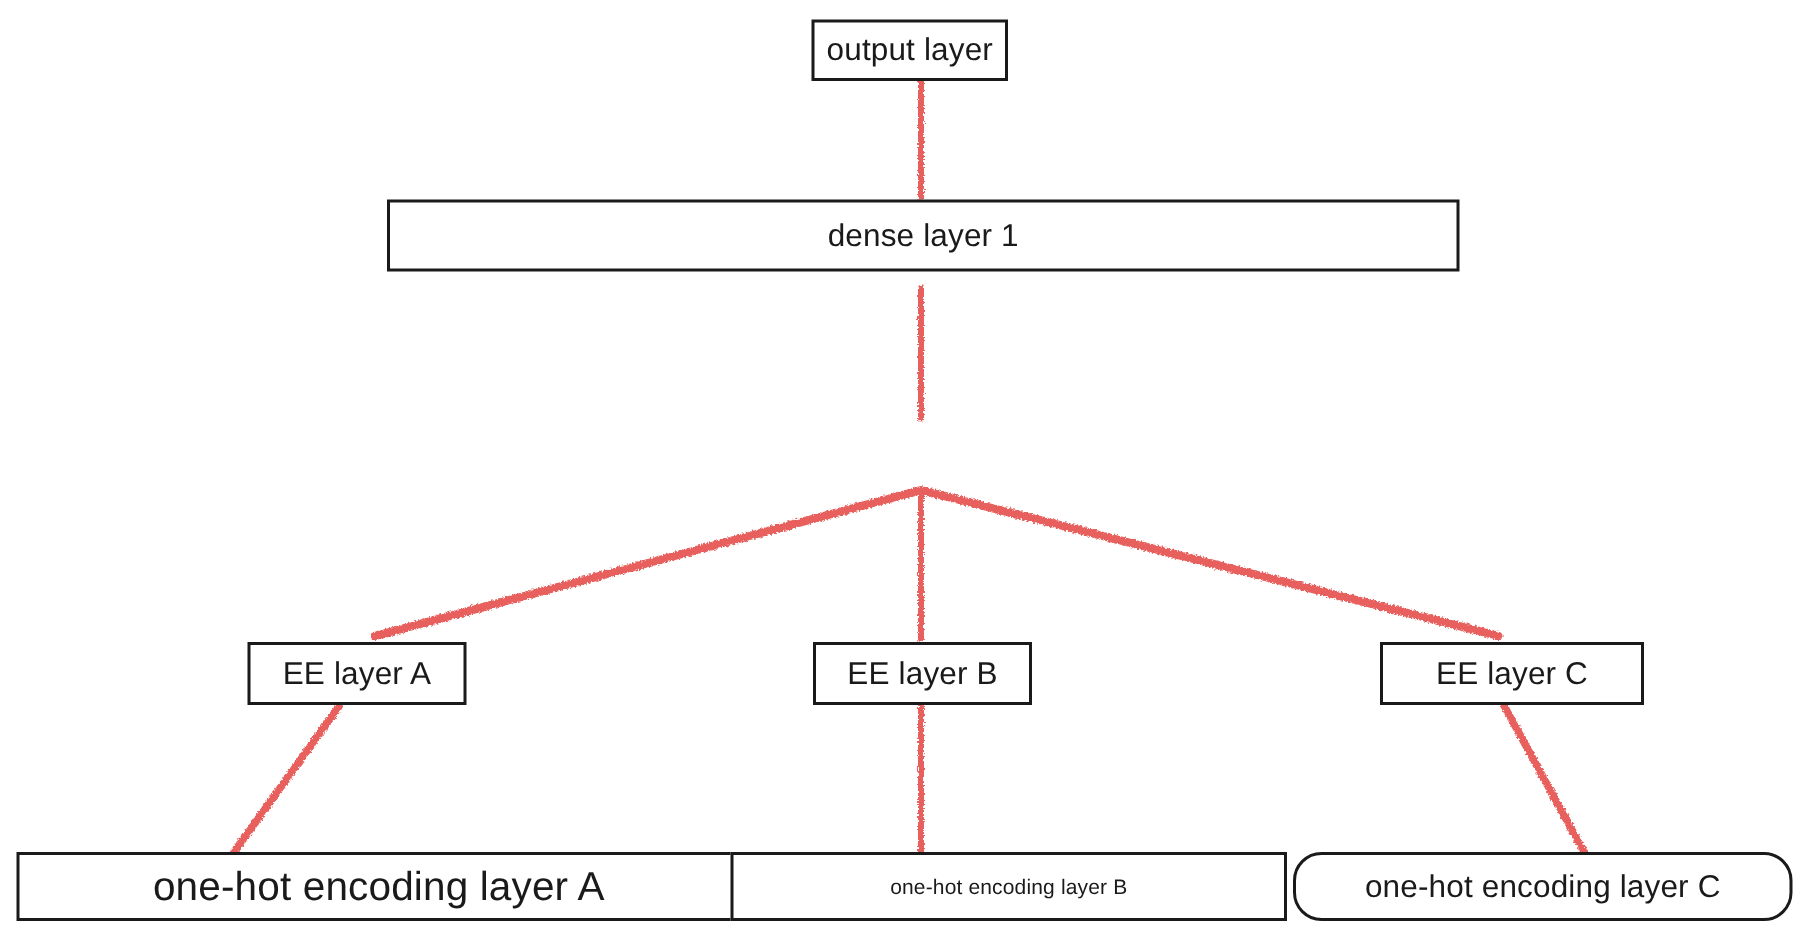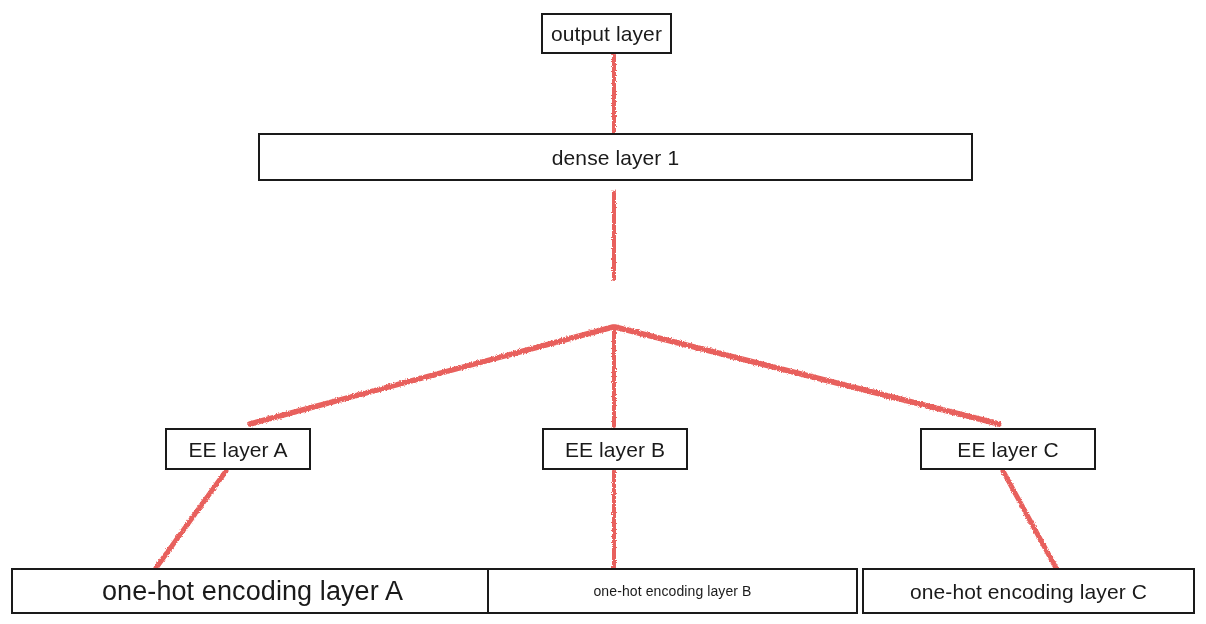--- a/index.html
+++ b/index.html
@@ -41,21 +41,21 @@
   }
   
   #node-output-layer      { left: 541px; top: 13px;  width: 131px; height: 41px;  font-size: 21px; }
   #node-dense-layer-1     { left: 258px; top: 133px; width: 715px; height: 48px;  font-size: 21px; }
   #node-dense-layer-0     { left: 258px; top: 279px; width: 715px; height: 48px;  font-size: 21px; }
   #node-ee-layer-a        { left: 165px; top: 428px; width: 146px; height: 42px;  font-size: 21px; }
   #node-ee-layer-b        { left: 542px; top: 428px; width: 146px; height: 42px;  font-size: 21px; }
   #node-ee-layer-c        { left: 920px; top: 428px; width: 176px; height: 42px;  font-size: 21px; }
   #node-onehot-layer-a    { left: 11px;  top: 568px; width: 483px; height: 46px;  font-size: 27px; }
   #node-onehot-layer-b    { left: 459px; top: 568px; width: 371px; height: 46px;  font-size: 14px; margin-left: 28px; }
-  #node-onehot-layer-c    { left: 862px; top: 568px; width: 333px; height: 46px;  font-size: 21px; }
+  #node-onehot-layer-c    { left: 862px; top: 568px; width: 333px; height: 46px;  font-size: 21px; border-radius: 19px; }
 </style>
 </head>
 <body>
 
 <div id="canvas">
 
   <svg id="edges" viewBox="0 0 1206 624" width="1206" height="624" aria-hidden="true">
     <defs>
       <filter id="rough" x="-20%" y="-20%" width="140%" height="140%">
         <feTurbulence type="fractalNoise" baseFrequency="0.72" numOctaves="3" seed="7" result="noise"></feTurbulence>

